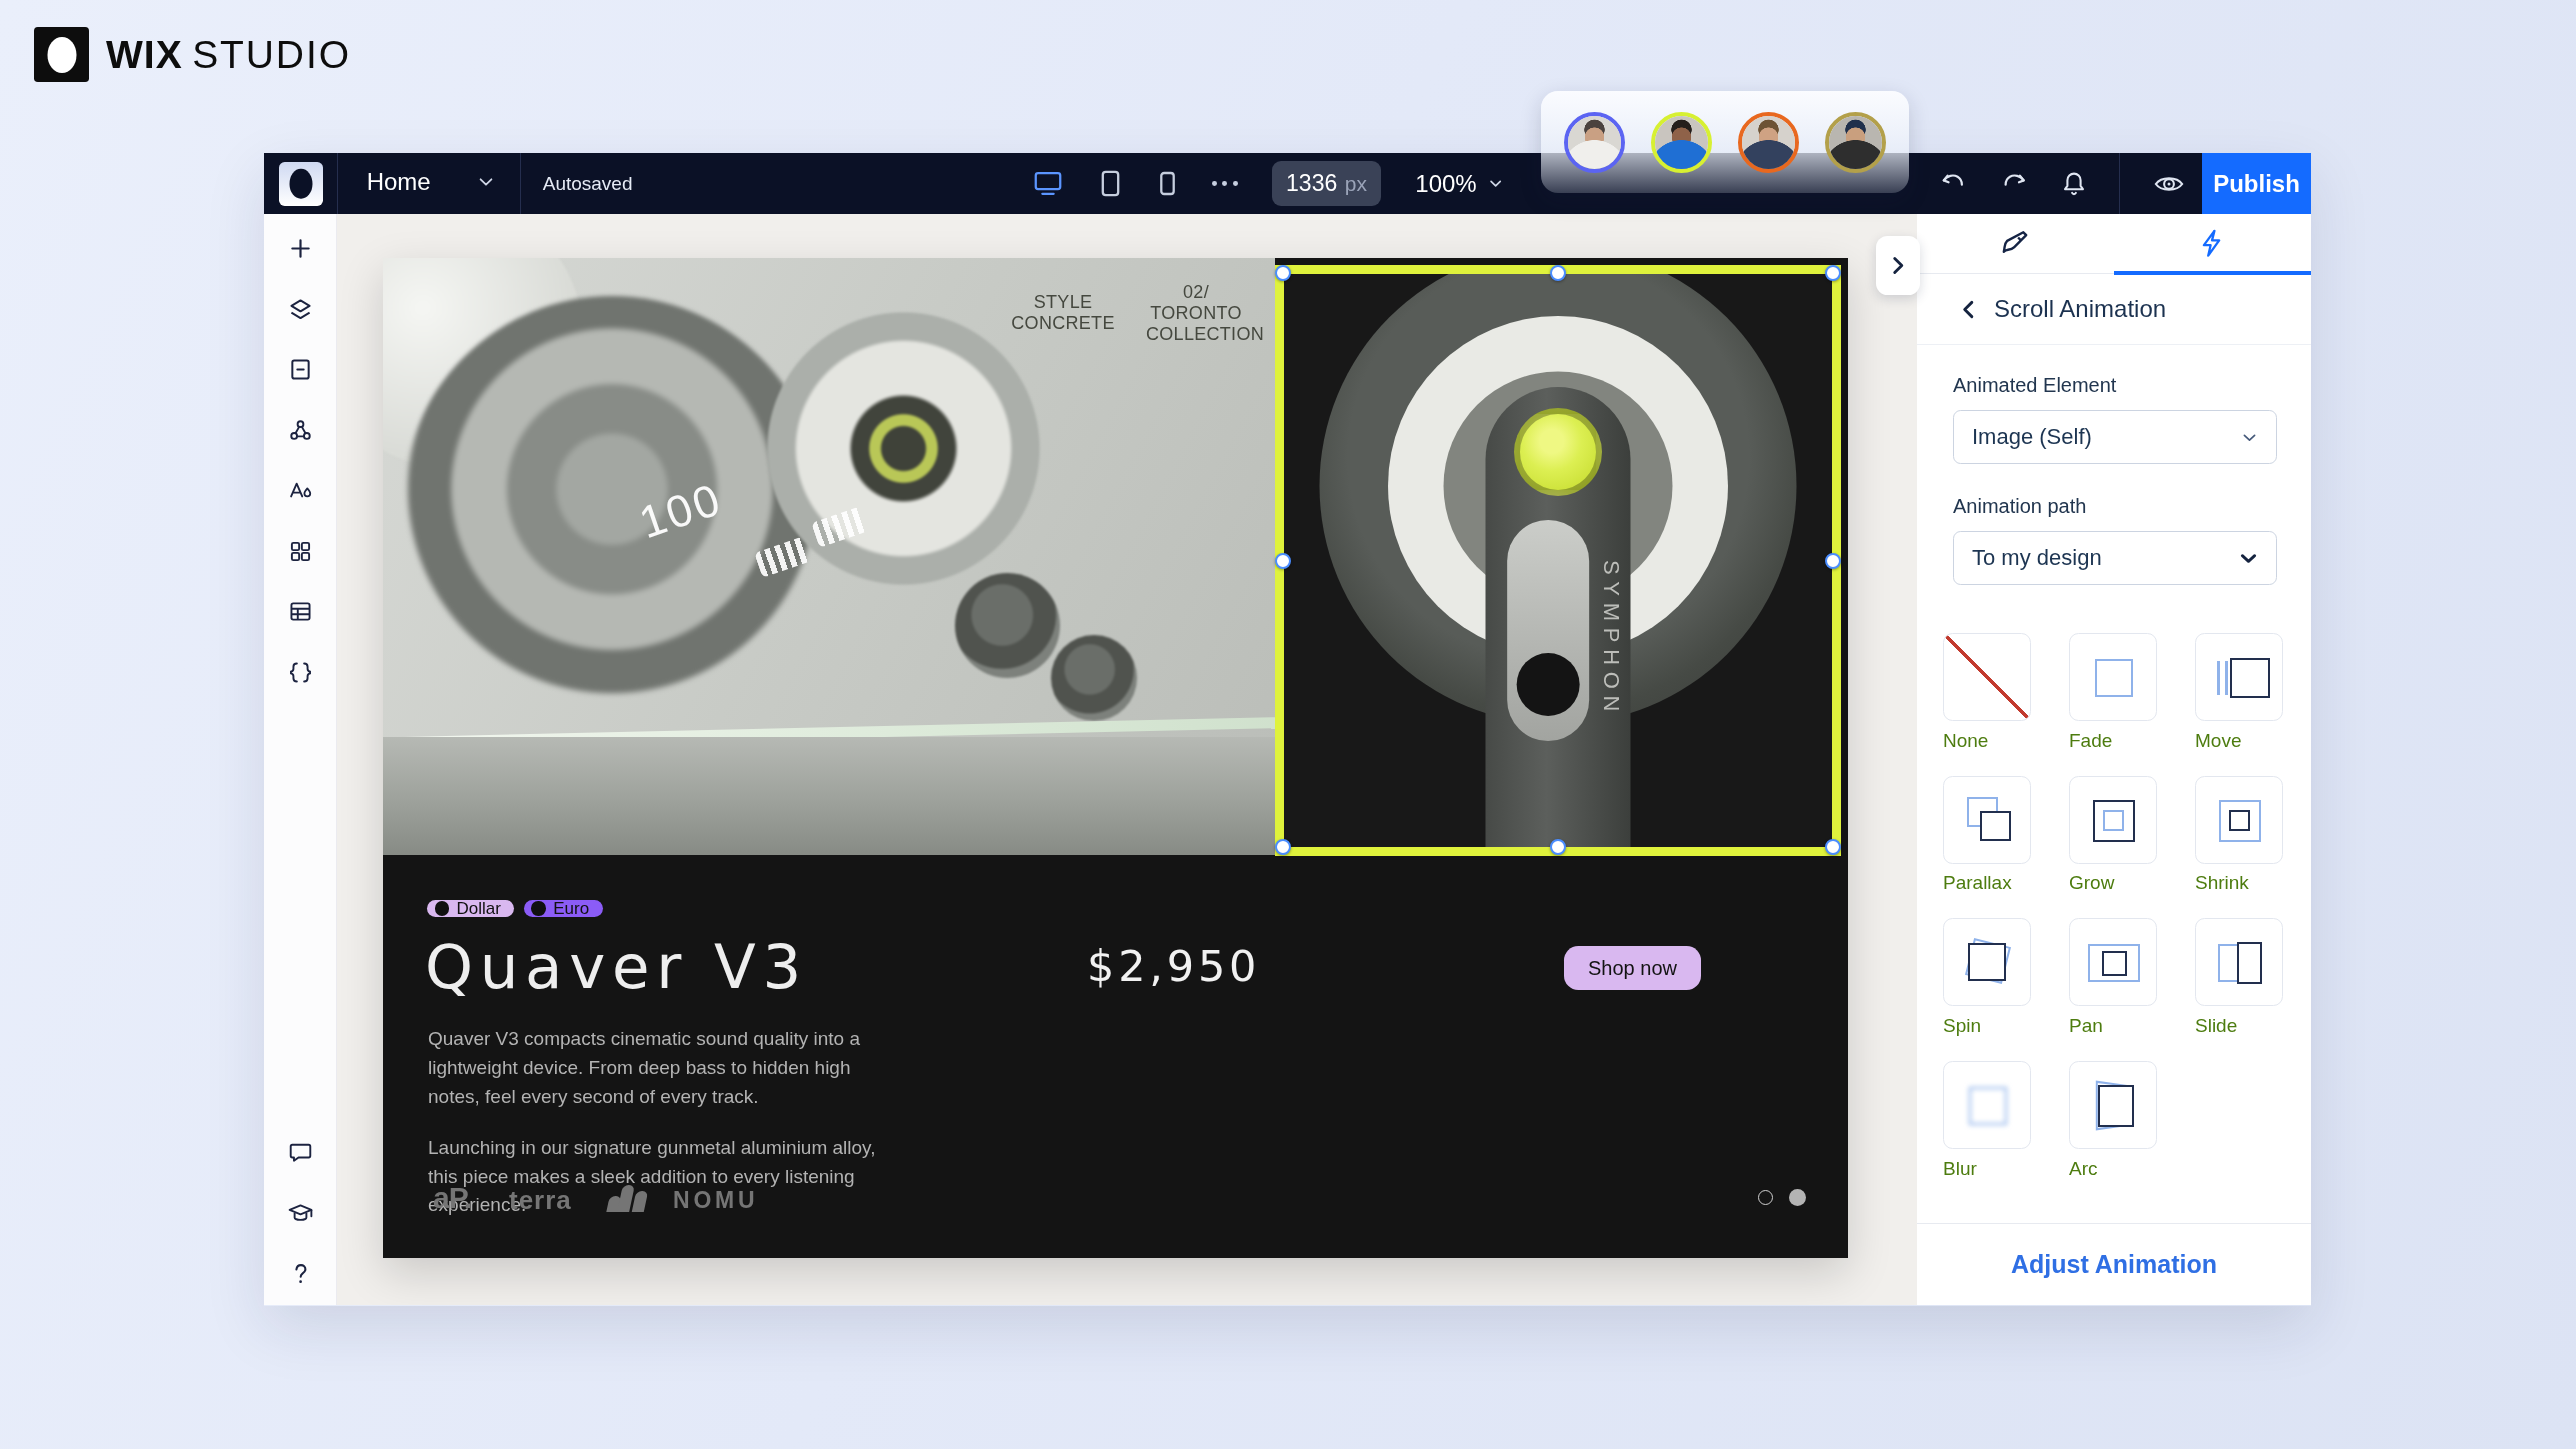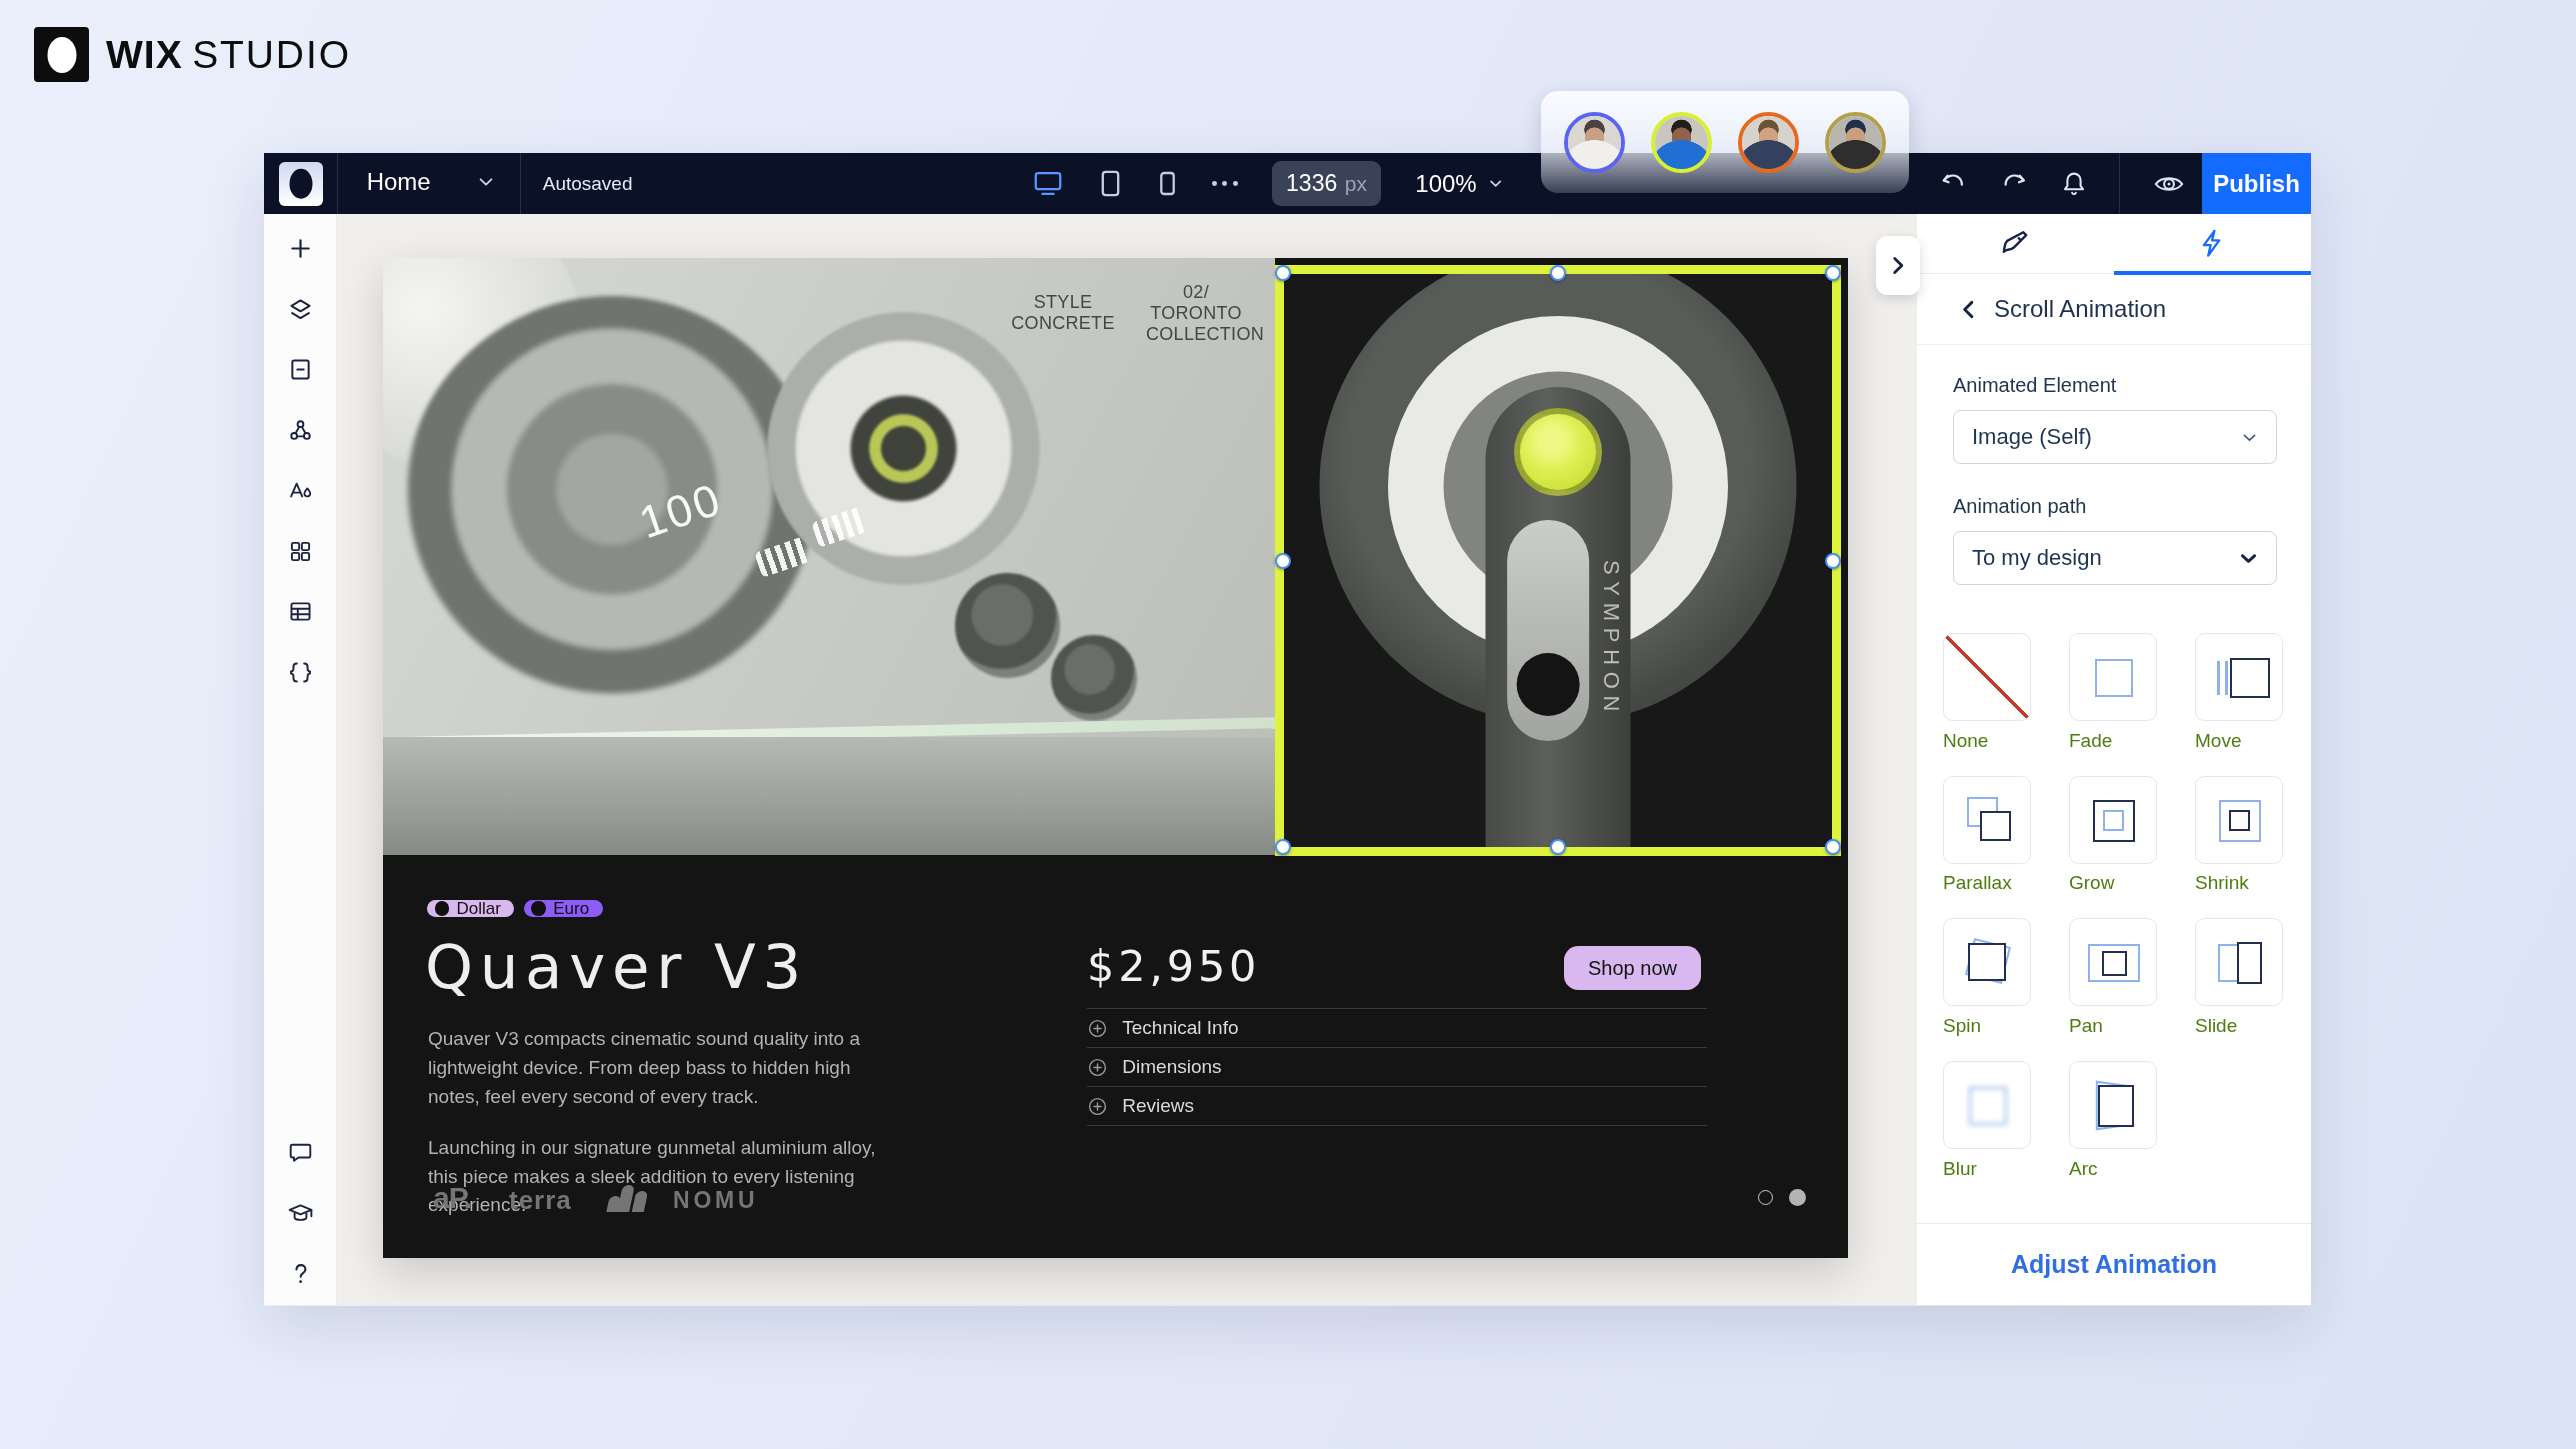--- a/index.html
+++ b/index.html
@@ -431,43 +431,20 @@
                 <i></i>
                 <i></i>
               </span>
             <span class="lg d">NOMU</span>
           </div>
         </div>
 
         <div class="info2">
           <div class="price">$2,950</div>
           <button class="shop">Shop now</button>
-          <div class="acc">
-            <div class="acc-row">
-              <svg width="21" height="21" viewBox="0 0 24 24">
-                  <circle cx="12" cy="12" r="9" fill="none" stroke="currentColor" stroke-width="1.6"></circle>
-                  <path d="M12 8v8M8 12h8" stroke="currentColor" stroke-width="1.6" stroke-linecap="round"></path>
-                </svg>
-              <span class="lab">Technical Info</span>
-            </div>
-            <div class="acc-row">
-              <svg width="21" height="21" viewBox="0 0 24 24">
-                  <circle cx="12" cy="12" r="9" fill="none" stroke="currentColor" stroke-width="1.6"></circle>
-                  <path d="M12 8v8M8 12h8" stroke="currentColor" stroke-width="1.6" stroke-linecap="round"></path>
-                </svg>
-              <span class="lab">Dimensions</span>
-            </div>
-            <div class="acc-row">
-              <svg width="21" height="21" viewBox="0 0 24 24">
-                  <circle cx="12" cy="12" r="9" fill="none" stroke="currentColor" stroke-width="1.6"></circle>
-                  <path d="M12 8v8M8 12h8" stroke="currentColor" stroke-width="1.6" stroke-linecap="round"></path>
-                </svg>
-              <span class="lab">Reviews</span>
-            </div>
-          </div>
           <div class="dotsnav">
             <span class="nd off"></span>
             <span class="nd on"></span>
           </div>
         </div>
 
       </div>
     </div>
 
     <div class="panel">

